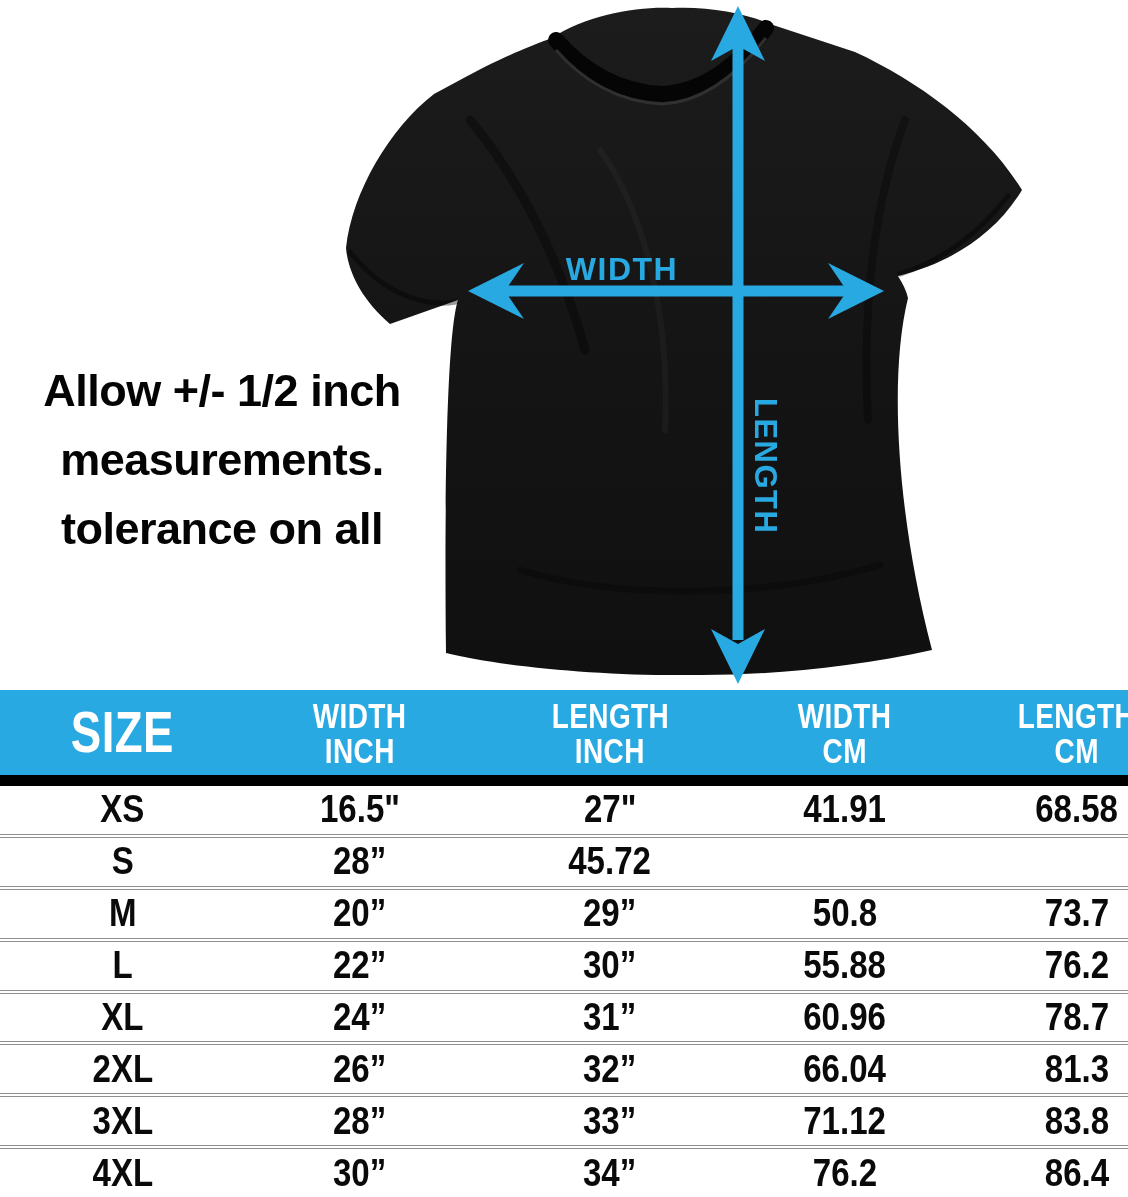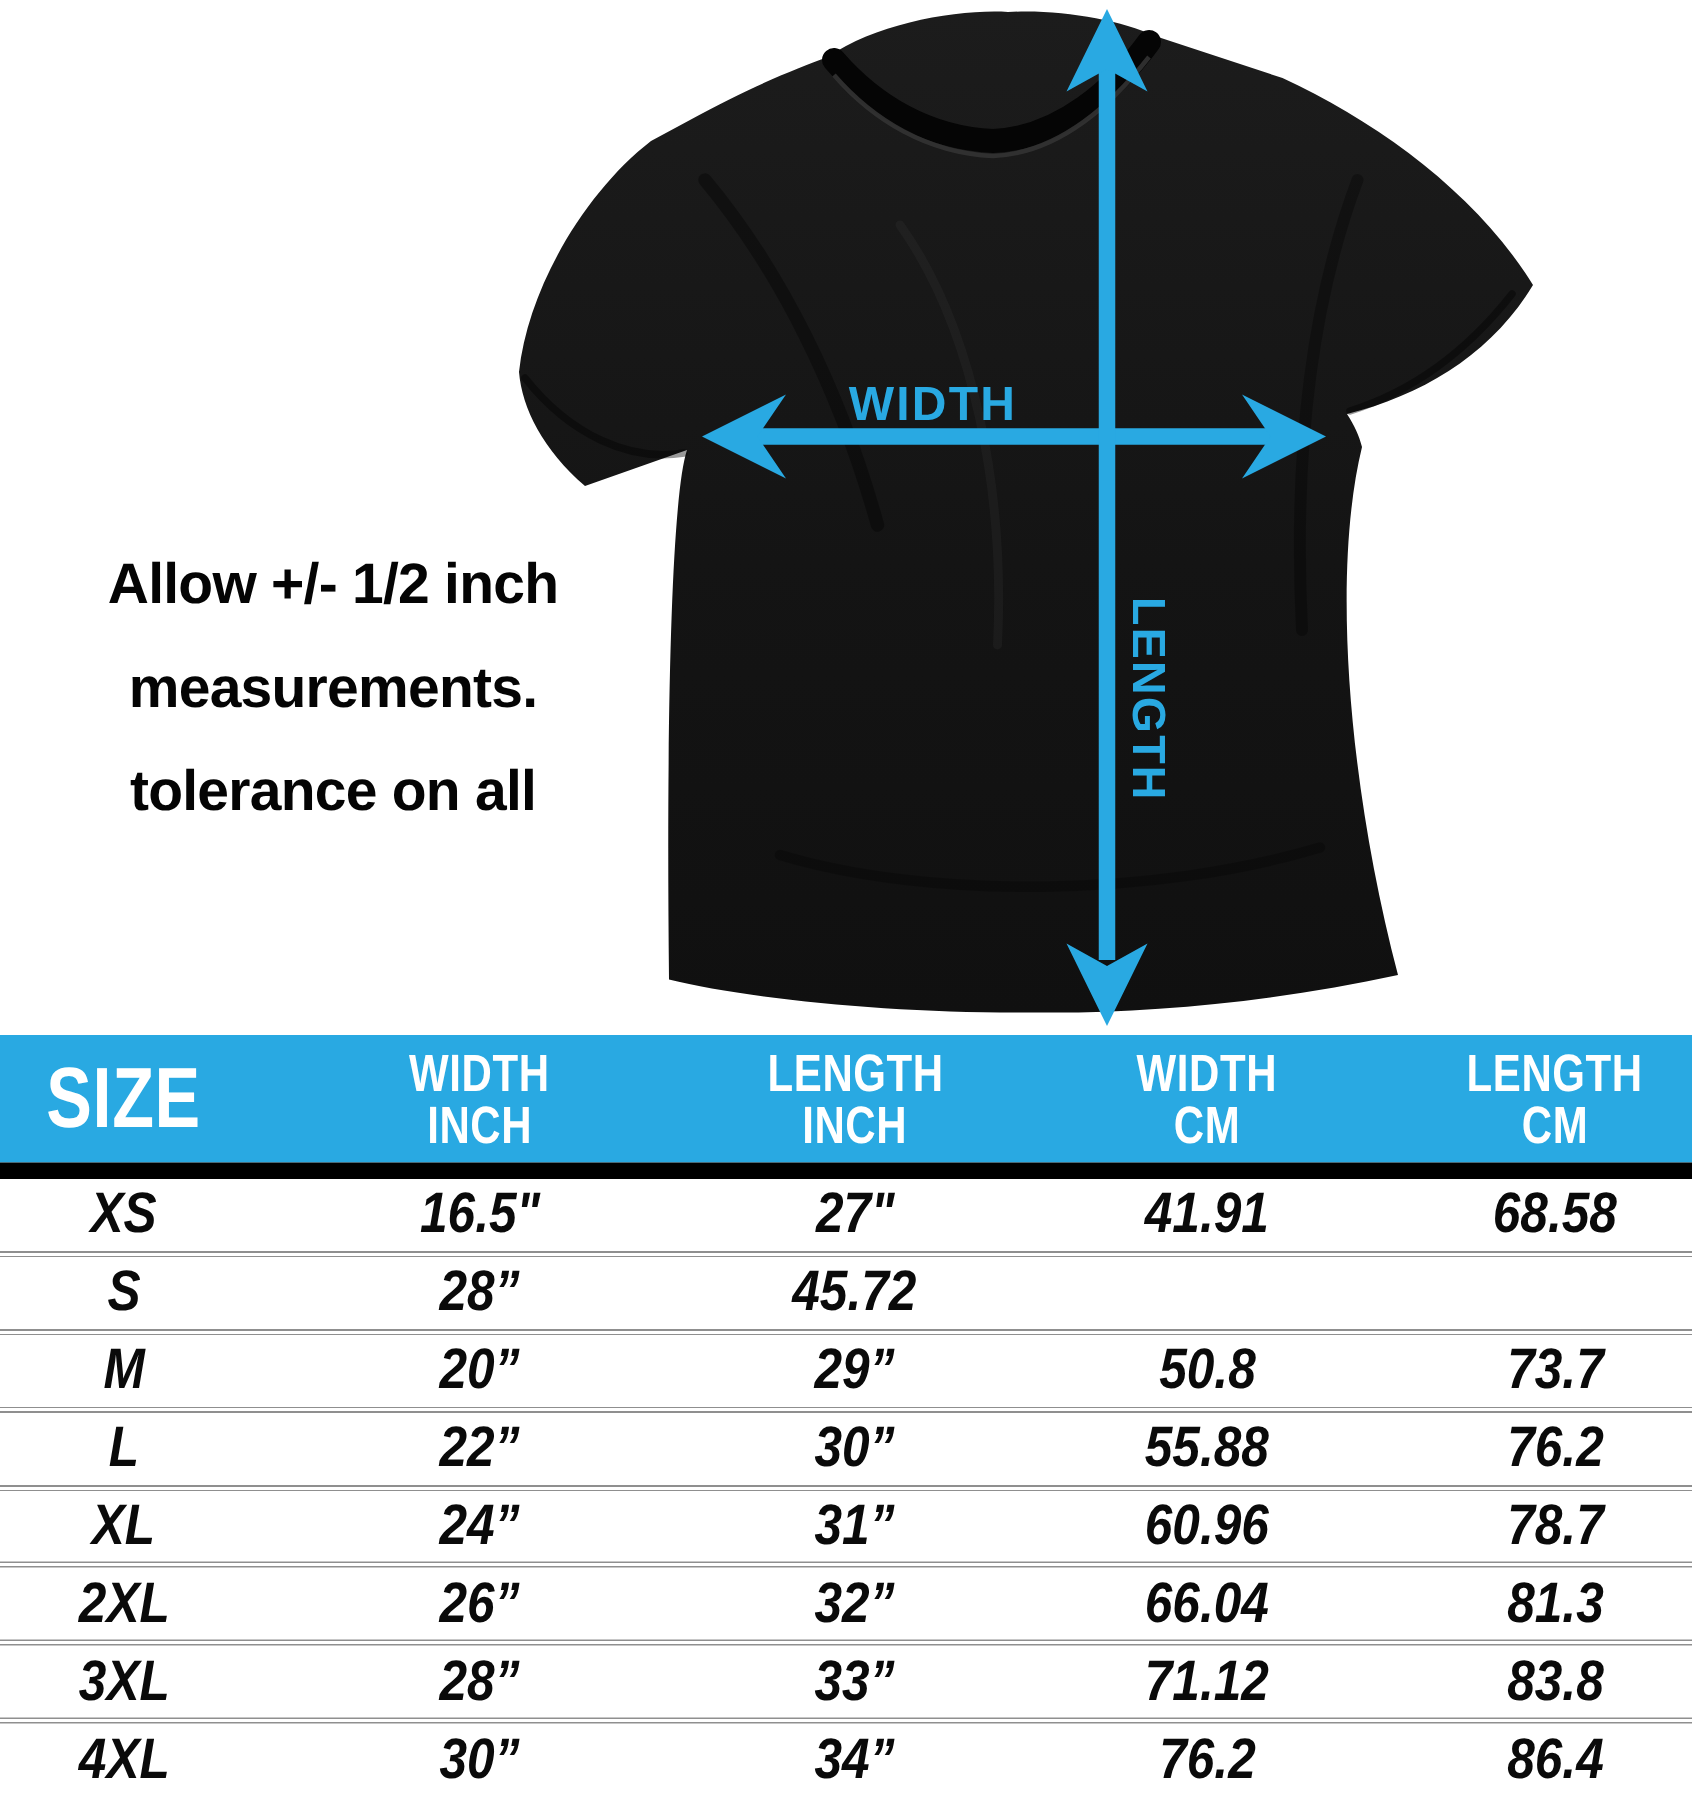--- a/index.html
+++ b/index.html
@@ -14,28 +14,28 @@
   }
   .shirt-svg { position: absolute; left: 0; top: 0; display: block; }
 
   .tolerance-note {
     position: absolute;
     left: 0;
     top: 356px;
     width: 444px;
     text-align: center;
     font-weight: 700;
-    font-size: 38px;
+    font-size: 45px;
     line-height: 69px;
     color: #040404;
     letter-spacing: -0.5px;
   }
 
   .size-table { position: absolute; left: 0; top: 690px; width: 1128px; }
-  .grid { display: grid; grid-template-columns: 165px 310px 190px 280px 183px; }
+  .grid { display: grid; grid-template-columns: 165px 310px 190px 280px 183px; padding-left: 40px; }
 
   .table-header { height: 85px; background: #29a9e2; }
   .hcell {
     display: flex; flex-direction: column;
     align-items: center; justify-content: center;
     color: #ffffff;
   }
   .hline {
     display: inline-block;
     transform: scaleX(0.8);
@@ -43,21 +43,21 @@
     font-size: 35px;
     line-height: 35px;
     letter-spacing: 0.5px;
     white-space: nowrap;
   }
   .hcell-size .hline { font-size: 57px; line-height: 57px; }
 
   .black-bar { height: 11px; background: #000000; }
 
   .trow { height: 47.9px; align-items: center; }
-  .tcell { text-align: center; font-style: italic; }
+  .tcell { text-align: center; }
   .tcell span {
     display: inline-block;
     transform: scaleX(0.87);
     font-weight: 700;
     font-size: 38px;
     color: #0a0a0a;
     white-space: nowrap;
   }
   .row-divider {
     height: 4px;

